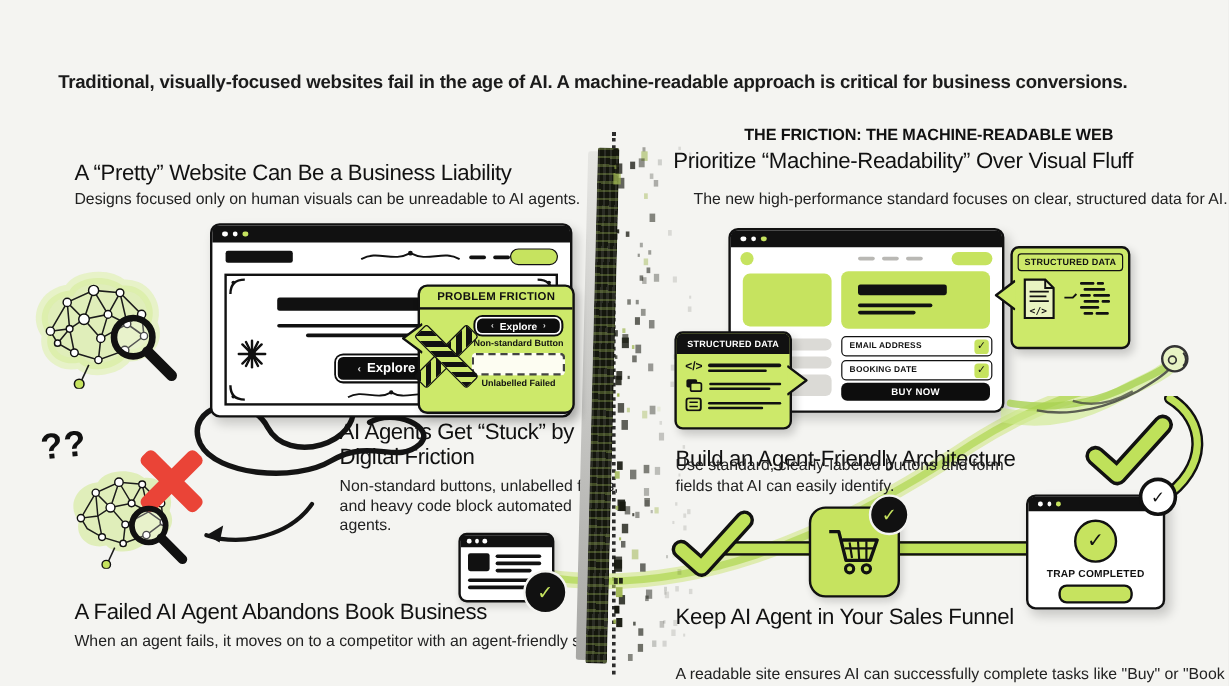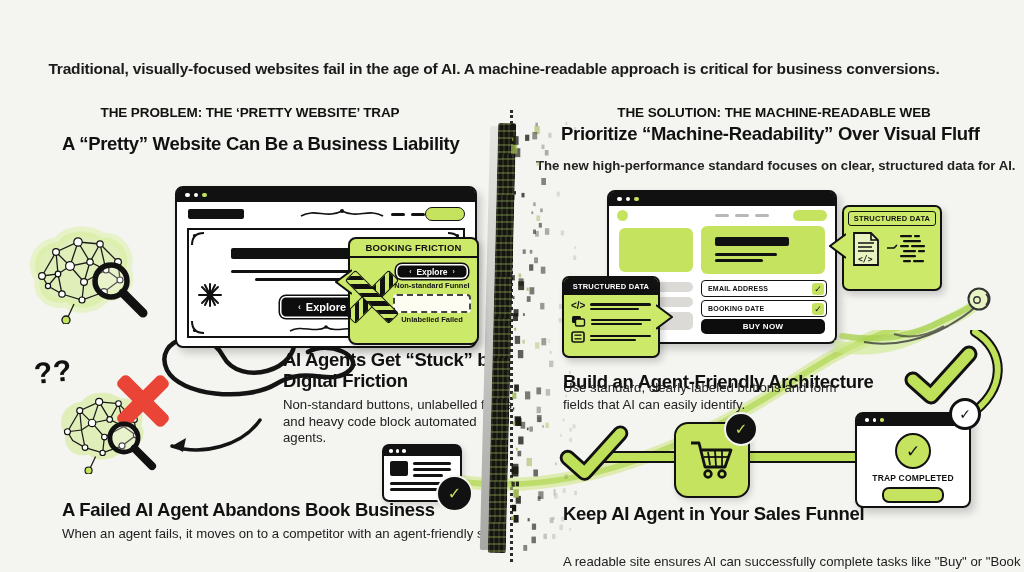--- a/index.html
+++ b/index.html
@@ -7,21 +7,21 @@
     background:radial-gradient(ellipse at 50% 40%, #f7f7f4 60%, #ececе8 100%), #f4f4f1;
     background-color:#f4f4f1;
     font-family:"Liberation Sans","DejaVu Sans",sans-serif;color:#111;}
   .abs{position:absolute;}
   .ctr{text-align:center;}
 
   
   .t-title{left:0;top:16px;width:1024px;font-size:33px;font-weight:800;letter-spacing:-0.8px;color:#0d0d0d;}
   .t-sub{left:0;top:60px;width:988px;font-size:15.5px;font-weight:600;letter-spacing:-0.2px;color:#1b1b1b;}
   .kicker{top:105px;font-size:13.5px;font-weight:800;letter-spacing:-0.1px;}
-  .h2{font-size:18.5px;font-weight:700;letter-spacing:-0.3px;line-height:1.15;}
+  .h2{font-size:18.5px;font-weight:400;letter-spacing:-0.3px;line-height:1.15;}
   .body{font-size:13.2px;font-weight:500;color:#222;line-height:1.25;}
 
   
   .win{background:#fff;border:2px solid #111;border-radius:8px;box-shadow:4px 5px 9px rgba(0,0,0,.18);}
   .w-head{height:14px;background:#111;border-radius:5px 5px 0 0;display:flex;align-items:center;gap:4px;padding-left:8px;}
   .dot{width:4.5px;height:4.5px;border-radius:50%;}
   .dot.w{background:#fff;} .dot.g{background:#c6e35f;}
   .blk{background:#111;border-radius:2px;}
   .ln{background:#111;border-radius:2px;}
   .gln{background:#dbdad6;border-radius:5px;}
@@ -61,24 +61,24 @@
 
   .funnel-line{background:#bfe15a;border-top:2px solid #111;border-bottom:2px solid #111;}
 </style>
 </head>
 <body>
 
 <div class="canvas">
 
   <div class="abs ctr t-sub">Traditional, visually-focused websites fail in the age of AI. A machine-readable approach is critical for business conversions.</div>
 
-  <div class="abs ctr kicker" style="left:0;width:500px;">THE PROBLEM: THE ‘PRETTY WEBSITE’ TRAP</div>
-  <div class="abs ctr kicker" style="left:524px;width:500px;">THE SOLUTION: THE MACHINE-READABLE WEB</div>
+  <div class="abs ctr kicker" style="left:524px;width:500px;">THE FRICTION: THE MACHINE-READABLE WEB</div>
 
   <div class="abs h2" style="left:62px;top:133px;">A “Pretty” Website Can Be a Business Liability</div>
+  <div class="abs body" style="left:62px;top:158px;">Designs focused only on human visuals can be unreadable to AI agents.</div>
 
   <svg class="abs" style="left:20px;top:224px;" width="118" height="100" viewBox="0 0 118 100">
     <path d="M20,55 C8,40 18,20 38,18 C45,6 70,4 82,14 C98,12 112,28 106,45 C114,60 100,74 86,72 C78,84 56,88 46,78 C30,82 16,70 20,55 Z" fill="#cfe98d" opacity=".55"></path>
     <path d="M20,55 C8,40 18,20 38,18 C45,6 70,4 82,14 C98,12 112,28 106,45 C114,60 100,74 86,72 C78,84 56,88 46,78 C30,82 16,70 20,55 Z" fill="none" stroke="#d9ef9f" stroke-width="10" opacity=".5"></path>
     <g stroke="#1c1c1c" stroke-width="1.3">
       <path d="M22,52 36,28 58,18 80,20 98,38 100,56 84,68 62,76 42,70 28,62 22,52" fill="none"></path>
       <path d="M22,52 38,50 36,28 50,42 58,18 70,38 80,20 86,46 98,38" fill="none"></path>
       <path d="M100,56 86,46 70,38 50,42 38,50 42,70" fill="none"></path>
       <path d="M62,76 64,58 50,42 M64,58 70,38 M64,58 86,46 M38,50 28,62" fill="none"></path>
       <path d="M54,80 48,93" fill="none"></path>
@@ -173,33 +173,33 @@
         <path d="M4,9 C16,2 28,12 40,5 C52,12 64,2 76,9" fill="none" stroke="#111" stroke-width="1.5"></path>
         <circle cx="40" cy="5" r="1.8" fill="#111"></circle>
       </svg>
     </div>
   </div>
 
   <div class="abs co" style="left:348px;top:237px;width:127px;height:104px;z-index:3;">
     <svg class="abs" style="left:-15px;top:30px;" width="17" height="26" viewBox="0 0 17 26">
       <path d="M17,1 L1,13 L17,25" fill="#cde96a" stroke="#111" stroke-width="2"></path>
     </svg>
-    <div class="co-head">BOOKING FRICTION</div>
+    <div class="co-head">PROBLEM FRICTION</div>
     <div style="position:relative;display:flex;padding:6px 6px 4px 8px;gap:8px;">
       <div style="position:relative;width:30px;height:66px;">
         <span class="stripe-bar" style="transform:translate(-50%,-50%) rotate(45deg);"></span>
         <span class="stripe-bar" style="transform:translate(-50%,-50%) rotate(-45deg);"></span>
       </div>
       <div style="flex:1;text-align:center;">
         <div class="explore-btn" style="width:72px;height:15px;font-size:8.5px;margin:0 auto;">
           <span class="explore-deco">‹</span>
           <span>Explore</span>
           <span class="explore-deco">›</span>
         </div>
-        <div style="font-size:7.5px;font-weight:800;margin-top:2px;">Non-standard Funnel</div>
+        <div style="font-size:7.5px;font-weight:800;margin-top:2px;">Non-standard Button</div>
         <div style="width:74px;height:15px;margin:4px auto 0;background:#fdfdf2;border:2px dashed #444;border-radius:4px;"></div>
         <div style="font-size:7.5px;font-weight:800;margin-top:2px;">Unlabelled Failed</div>
       </div>
     </div>
   </div>
 
   <svg class="abs" style="left:118px;top:290px;z-index:1;" width="260" height="118" viewBox="0 0 260 118">
     <path d="M252,6 C230,44 168,8 176,46 C183,80 122,98 105,66 C88,34 34,48 49,80 C62,106 128,112 158,94 C192,74 212,98 232,80 C246,66 210,50 190,62" fill="none" stroke="#141414" stroke-width="4.5" stroke-linecap="round"></path>
   </svg>
 
@@ -382,21 +382,21 @@
       <rect x="24.1" y="220.3" width="4.3" height="6.4" fill="#9fb652" opacity="0.40"></rect>
       <rect x="61.6" y="302.3" width="2.8" height="4.2" fill="#15170e" opacity="0.12"></rect>
       <rect x="25.4" y="93.4" width="3.7" height="5.6" fill="#9fb652" opacity="0.46"></rect>
       <rect x="27.3" y="369.3" width="5.2" height="7.7" fill="#15170e" opacity="0.47"></rect>
       <rect x="20.9" y="401.6" width="4.2" height="6.2" fill="#15170e" opacity="0.62"></rect>
       <rect x="12.0" y="191.2" width="1.8" height="2.7" fill="#15170e" opacity="0.64"></rect>
       <rect x="0.5" y="359.7" width="3.3" height="5.0" fill="#15170e" opacity="0.83"></rect>
     </svg>
 
   <div class="abs h2" style="left:561px;top:123px;">Prioritize “Machine-Readability” Over Visual Fluff</div>
-  <div class="abs body" style="left:536px;top:158px;font-weight:bold;">The new high-performance standard focuses on clear, structured data for AI.</div>
+  <div class="abs body" style="left:578px;top:158px;">The new high-performance standard focuses on clear, structured data for AI.</div>
 
   <svg class="abs" style="left:430px;top:330px;z-index:0;" width="560" height="170" viewBox="0 0 560 170">
     <path d="M20,150 C140,170 260,120 380,40 C430,8 480,-10 545,-20" fill="none" stroke="#c9e472" stroke-width="13" opacity=".5" stroke-linecap="round"></path>
     <path d="M20,150 C140,170 260,120 380,40 C430,8 480,-10 545,-20" fill="none" stroke="#b1d855" stroke-width="6" opacity=".75" stroke-linecap="round"></path>
   </svg>
 
   <div class="abs win" style="left:607px;top:190px;width:226px;height:150px;z-index:2;">
     <div class="w-head">
       <span class="dot w"></span>
       <span class="dot w"></span>

